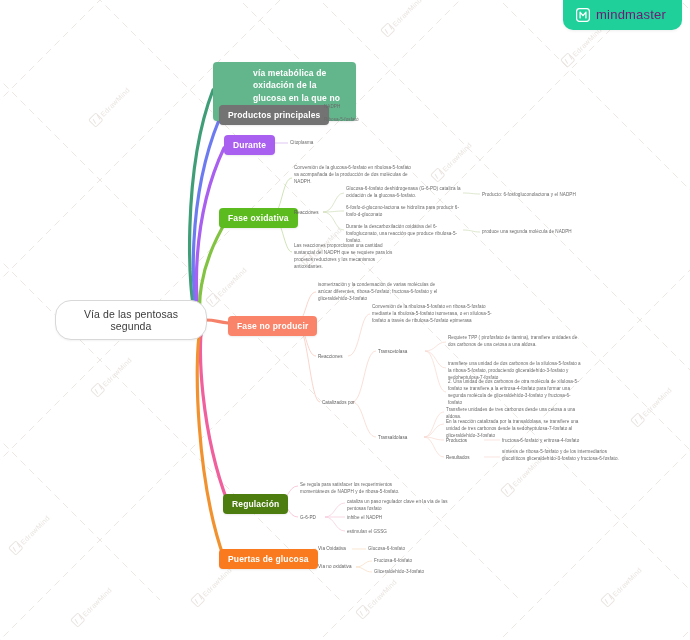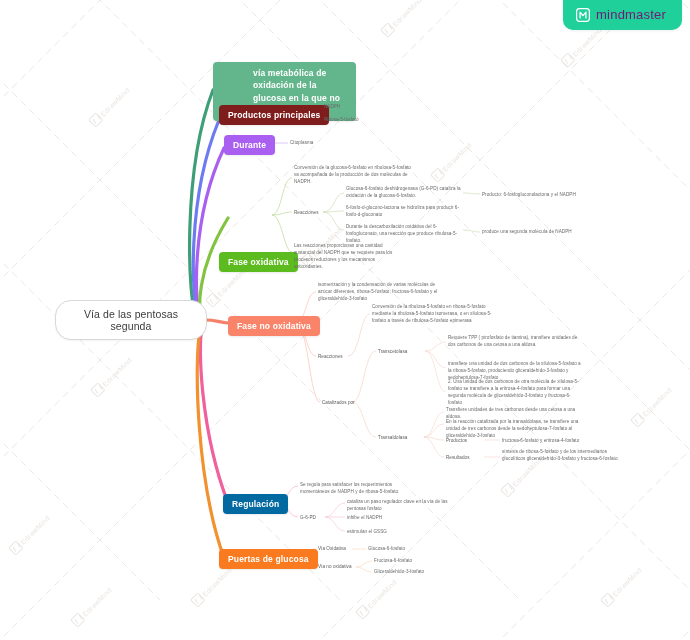--- a/index.html
+++ b/index.html
@@ -192,57 +192,57 @@
     <path d="M356 567 C364 567 364 561 372 561"></path>
     <path d="M356 567 C364 567 364 572 372 572"></path>
   </g>
 </svg>
 </div>
 
 <div class="node root">Vía de las pentosas segunda</div>
 
 <div class="node lvl1 wrap" style="left:213px;top:62px;width:143px;background:#63b68c;">vía metabólica de oxidación de la glucosa en la que no se genera ATP</div>
 
-<div class="node lvl1" style="left:219px;top:105px;background:#7f1d1d;">Productos principales</div>
+<div class="node lvl1" style="left:219px;top:105px;background:#737373;">Productos principales</div>
 <div class="node leaf" style="left:324px;top:103px;width:70px;">NADPH</div>
 <div class="node leaf" style="left:324px;top:116px;width:80px;">Ribosa-5-fosfato</div>
 
 <div class="node lvl1" style="left:224px;top:135px;background:#a95ff0;">Durante</div>
 <div class="node leaf" style="left:290px;top:139px;width:70px;">Citoplasma</div>
 
-<div class="node lvl1" style="left:219px;top:208px;background:#5cbb1e;margin-top:44px;">Fase oxidativa</div>
+<div class="node lvl1" style="left:219px;top:208px;background:#5cbb1e;">Fase oxidativa</div>
 <div class="node leaf" style="left:294px;top:164px;width:118px;">Conversión de la glucosa-6-fosfato en ribulosa-5-fosfato va acompañada de la producción de dos moléculas de NADPH.</div>
 <div class="node leaf mid" style="left:294px;top:209px;width:50px;">Reacciones</div>
 <div class="node leaf" style="left:346px;top:185px;width:120px;">Glucosa-6-fosfato deshidrogenasa (G-6-PD) cataliza la oxidación de la glucosa-6-fosfato.</div>
 <div class="node leaf" style="left:482px;top:191px;width:120px;">Producto: 6-fosfogluconolactona y el NADPH</div>
 <div class="node leaf" style="left:346px;top:204px;width:120px;">6-fosfo-d-glucono-lactona se hidroliza para producir 6-fosfo-d-gluconato</div>
 <div class="node leaf" style="left:346px;top:223px;width:120px;">Durante la descarboxilación oxidativa del 6-fosfogluconato, una reacción que produce ribulosa-5-fosfato.</div>
 <div class="node leaf" style="left:482px;top:228px;width:110px;">produce una segunda molécula de NADPH</div>
 <div class="node leaf" style="left:294px;top:242px;width:106px;">Las reacciones proporcionan una cantidad sustancial del NADPH que se requiere para los procesos reductores y los mecanismos antioxidantes.</div>
 
-<div class="node lvl1" style="left:228px;top:316px;background:#fa8469;">Fase no oxidativa</div>
+<div class="node lvl1" style="left:228px;top:316px;background:#fa8469;">Fase no producir</div>
 <div class="node leaf" style="left:318px;top:281px;width:126px;">isomerización y la condensación de varias moléculas de azúcar diferentes, ribosa-5-fosfato; fructosa-6-fosfato y el gliceraldehído-3-fosfato</div>
 <div class="node leaf mid" style="left:318px;top:353px;width:50px;">Reacciones</div>
 <div class="node leaf" style="left:372px;top:303px;width:124px;">Conversión de la ribulosa-5-fosfato en ribosa-5-fosfato mediante la ribulosa-5-fosfato isomerasa, o en xilulosa-5-fosfato a través de ribulosa-5-fosfato epimerasa</div>
 <div class="node leaf mid" style="left:322px;top:399px;width:55px;">Catalizados por</div>
 
 <div class="node leaf mid" style="left:378px;top:348px;width:50px;">Transcetolasa</div>
 <div class="node leaf" style="left:448px;top:334px;width:134px;">Requiere TPP ( pirofosfato de tiamina), transfiere unidades de dos carbonos de una cetosa a una aldosa.</div>
 <div class="node leaf" style="left:448px;top:360px;width:134px;">transfiere una unidad de dos carbonos de la xilulosa-5-fosfato a la ribosa-5-fosfato, produciendo gliceraldehído-3-fosfato y sedoheptulosa-7-fosfato</div>
 <div class="node leaf" style="left:448px;top:378px;width:134px;">2. Una unidad de dos carbonos de otra molécula de xilulosa-5-fosfato se transfiere a la eritrosa-4-fosfato para formar una segunda molécula de gliceraldehído-3-fosfato y fructosa-6-fosfato</div>
 
 <div class="node leaf mid" style="left:378px;top:434px;width:50px;">Transaldolasa</div>
 <div class="node leaf" style="left:446px;top:406px;width:134px;">Transfiere unidades de tres carbonos desde una cetosa a una aldosa.</div>
 <div class="node leaf" style="left:446px;top:418px;width:134px;">En la reacción catalizada por la transaldolasa, se transfiere una unidad de tres carbonos desde la sedoheptulosa-7-fosfato al gliceraldehído-3-fosfato</div>
 <div class="node leaf mid" style="left:446px;top:437px;width:36px;">Productos</div>
 <div class="node leaf" style="left:502px;top:437px;width:120px;">fructosa-6-fosfato y eritrosa-4-fosfato</div>
 <div class="node leaf mid" style="left:446px;top:454px;width:36px;">Resultados</div>
 <div class="node leaf" style="left:502px;top:448px;width:124px;">síntesis de ribosa-5-fosfato y de los intermediarios glucolíticos gliceraldehído-3-fosfato y fructosa-6-fosfato.</div>
 
-<div class="node lvl1" style="left:223px;top:494px;background:#0369a1;">Regulación</div>
+<div class="node lvl1" style="left:223px;top:494px;background:#4d7c0f;">Regulación</div>
 <div class="node leaf" style="left:300px;top:481px;width:122px;">Se regula para satisfacer los requerimientos momentáneos de NADPH y de ribosa-5-fosfato.</div>
 <div class="node leaf mid" style="left:300px;top:514px;width:40px;">G-6-PD</div>
 <div class="node leaf" style="left:347px;top:498px;width:118px;">cataliza un paso regulador clave en la vía de las pentosas fosfato</div>
 <div class="node leaf" style="left:347px;top:514px;width:100px;">inhibe el NADPH</div>
 <div class="node leaf" style="left:347px;top:528px;width:100px;">estimulan el GSSG</div>
 
 <div class="node lvl1" style="left:219px;top:549px;background:#f97a1f;">Puertas de glucosa</div>
 <div class="node leaf mid" style="left:318px;top:545px;width:52px;">Vía Oxidativa</div>
 <div class="node leaf" style="left:368px;top:545px;width:80px;">Glucosa-6-fosfato</div>
 <div class="node leaf mid" style="left:318px;top:563px;width:56px;">Vía no oxidativa</div>

